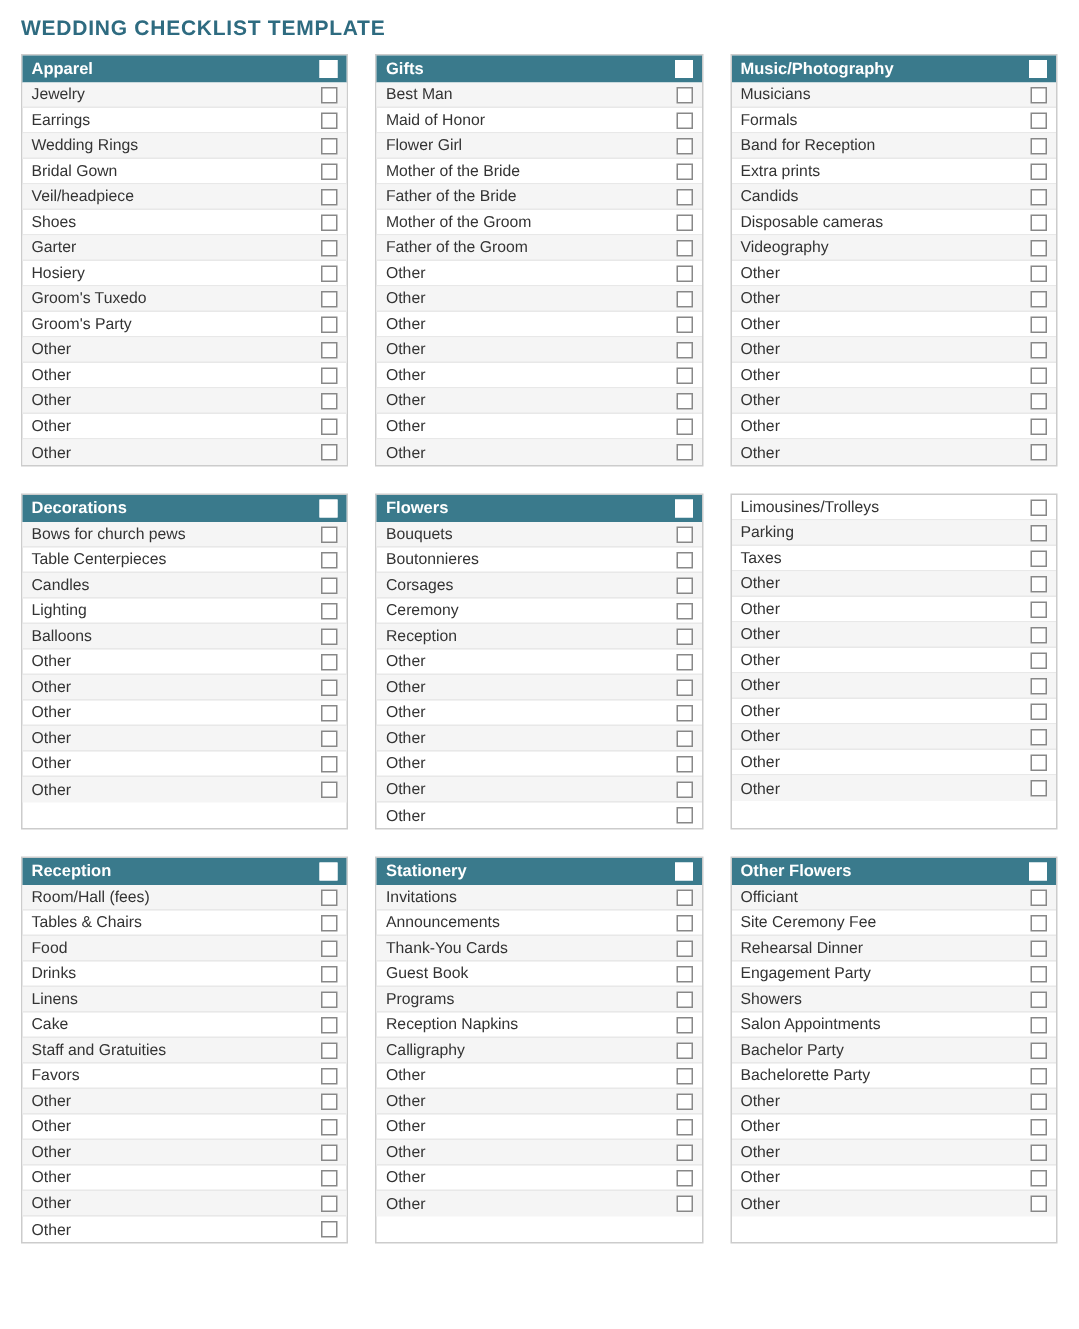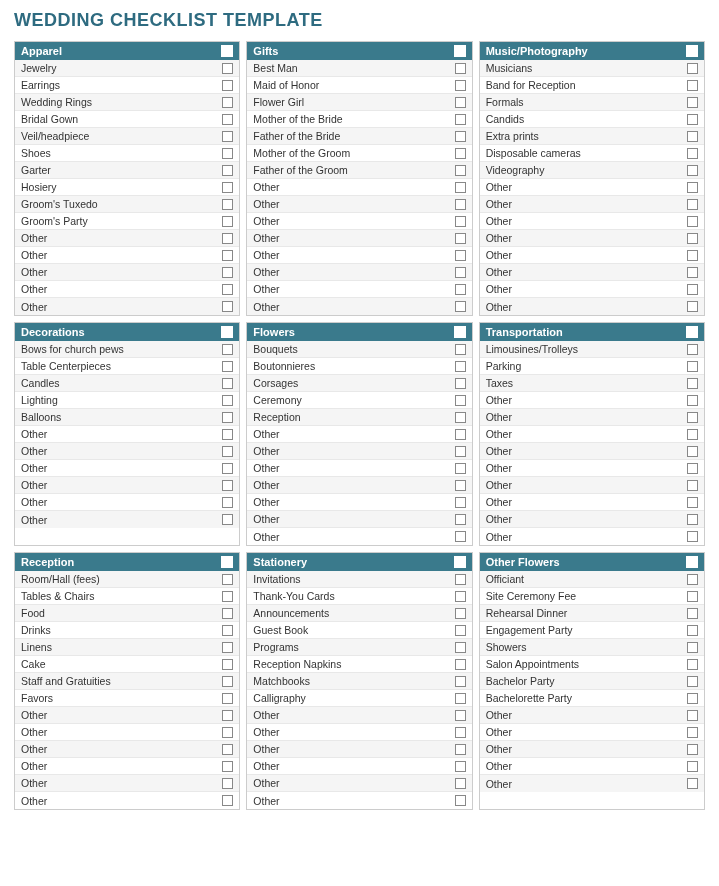--- a/index.html
+++ b/index.html
@@ -5,30 +5,30 @@
     * { margin: 0; padding: 0; box-sizing: border-box; }
     body {
       font-family: Arial, sans-serif;
       background: #fff;
       padding: 10px 14px;
       font-size: 11px;
       color: #222;
       width: 719px;
     }
     h1 {
-      font-size: 18px;
+      font-size: 14px;
       font-weight: bold;
       color: #2e6b80;
       margin-bottom: 10px;
       letter-spacing: 0.5px;
     }
     .grid {
       display: grid;
       grid-template-columns: repeat(3, 1fr);
-      gap: 6px;
+      gap: 18px;
       margin-bottom: 6px;
     }
     .section {
       border: 1px solid #ccc;
     }
     .section-header {
       background: #3a7a8c;
       color: #fff;
       font-weight: bold;
       font-size: 11px;
@@ -214,36 +214,36 @@
     <div class="section">
       <div class="section-header">
         <span>Music/Photography</span>
         <span class="header-checkbox"></span>
       </div>
       <div class="section-row">
         <span class="row-label">Musicians</span>
         <span class="row-checkbox"></span>
       </div>
       <div class="section-row">
+        <span class="row-label">Formals</span>
+        <span class="row-checkbox"></span>
+      </div>
+      <div class="section-row">
         <span class="row-label">Band for Reception</span>
         <span class="row-checkbox"></span>
       </div>
       <div class="section-row">
-        <span class="row-label">Formals</span>
+        <span class="row-label">Extra prints</span>
         <span class="row-checkbox"></span>
       </div>
       <div class="section-row">
         <span class="row-label">Candids</span>
         <span class="row-checkbox"></span>
       </div>
       <div class="section-row">
-        <span class="row-label">Extra prints</span>
-        <span class="row-checkbox"></span>
-      </div>
-      <div class="section-row">
         <span class="row-label">Disposable cameras</span>
         <span class="row-checkbox"></span>
       </div>
       <div class="section-row">
         <span class="row-label">Videography</span>
         <span class="row-checkbox"></span>
       </div>
       <div class="section-row">
         <span class="row-label">Other</span>
         <span class="row-checkbox"></span>
@@ -375,24 +375,20 @@
       <div class="section-row">
         <span class="row-label">Other</span>
         <span class="row-checkbox"></span>
       </div>
       <div class="section-row">
         <span class="row-label">Other</span>
         <span class="row-checkbox"></span>
       </div>
     </div>
     <div class="section">
-      <div class="section-header">
-        <span>Transportation</span>
-        <span class="header-checkbox"></span>
-      </div>
       <div class="section-row">
         <span class="row-label">Limousines/Trolleys</span>
         <span class="row-checkbox"></span>
       </div>
       <div class="section-row">
         <span class="row-label">Parking</span>
         <span class="row-checkbox"></span>
       </div>
       <div class="section-row">
         <span class="row-label">Taxes</span>
@@ -500,41 +496,37 @@
     <div class="section">
       <div class="section-header">
         <span>Stationery</span>
         <span class="header-checkbox"></span>
       </div>
       <div class="section-row">
         <span class="row-label">Invitations</span>
         <span class="row-checkbox"></span>
       </div>
       <div class="section-row">
+        <span class="row-label">Announcements</span>
+        <span class="row-checkbox"></span>
+      </div>
+      <div class="section-row">
         <span class="row-label">Thank-You Cards</span>
         <span class="row-checkbox"></span>
       </div>
       <div class="section-row">
-        <span class="row-label">Announcements</span>
-        <span class="row-checkbox"></span>
-      </div>
-      <div class="section-row">
         <span class="row-label">Guest Book</span>
         <span class="row-checkbox"></span>
       </div>
       <div class="section-row">
         <span class="row-label">Programs</span>
         <span class="row-checkbox"></span>
       </div>
       <div class="section-row">
         <span class="row-label">Reception Napkins</span>
-        <span class="row-checkbox"></span>
-      </div>
-      <div class="section-row">
-        <span class="row-label">Matchbooks</span>
         <span class="row-checkbox"></span>
       </div>
       <div class="section-row">
         <span class="row-label">Calligraphy</span>
         <span class="row-checkbox"></span>
       </div>
       <div class="section-row">
         <span class="row-label">Other</span>
         <span class="row-checkbox"></span>
       </div>

